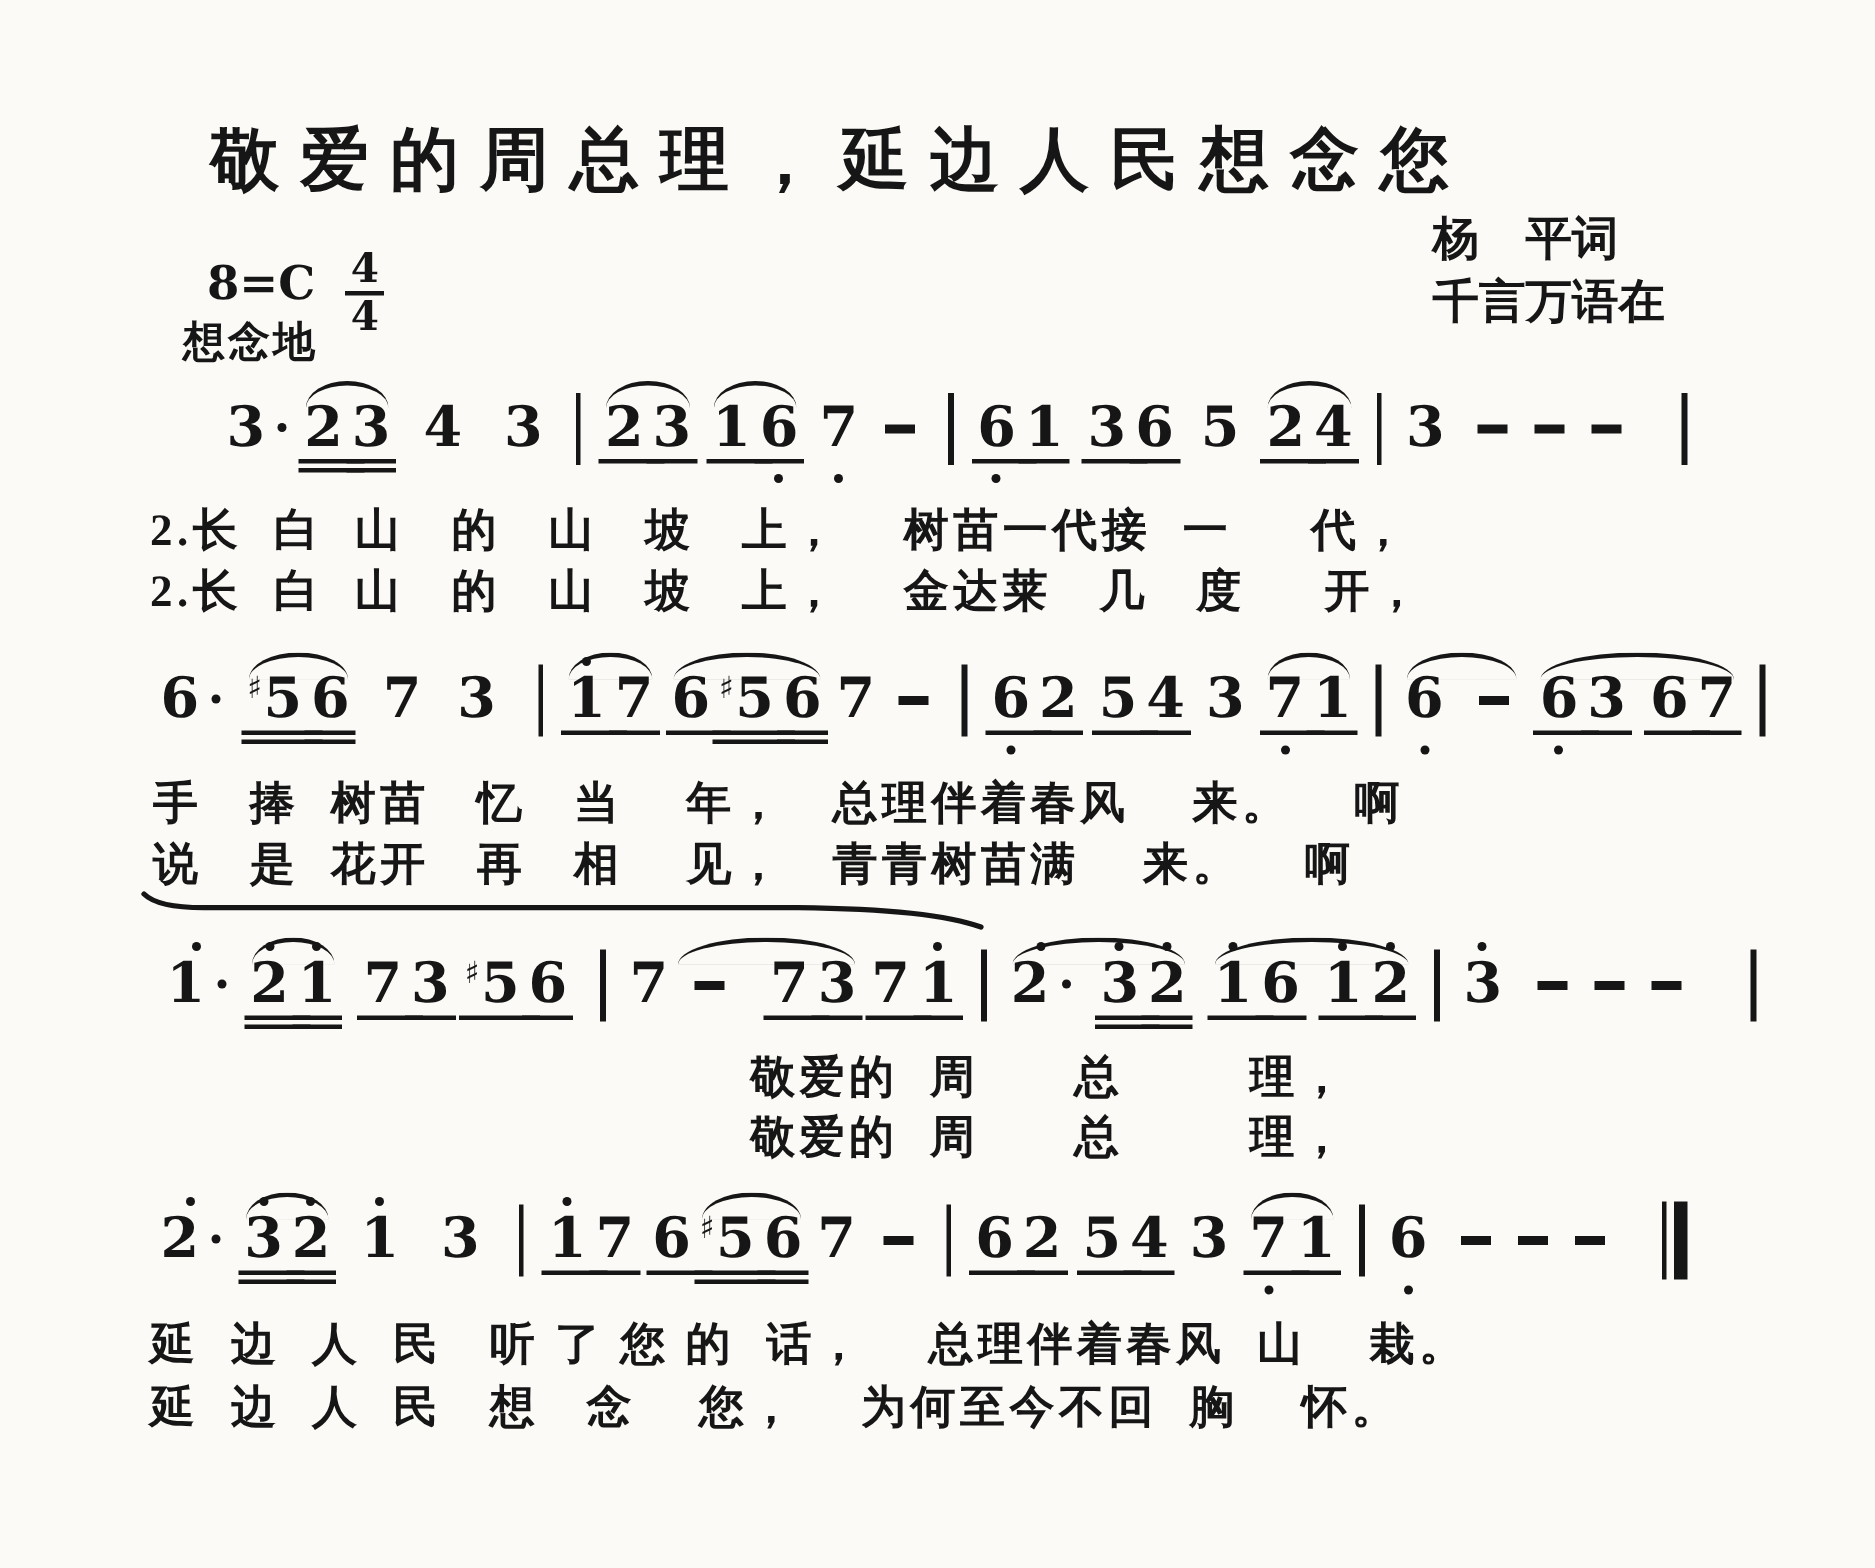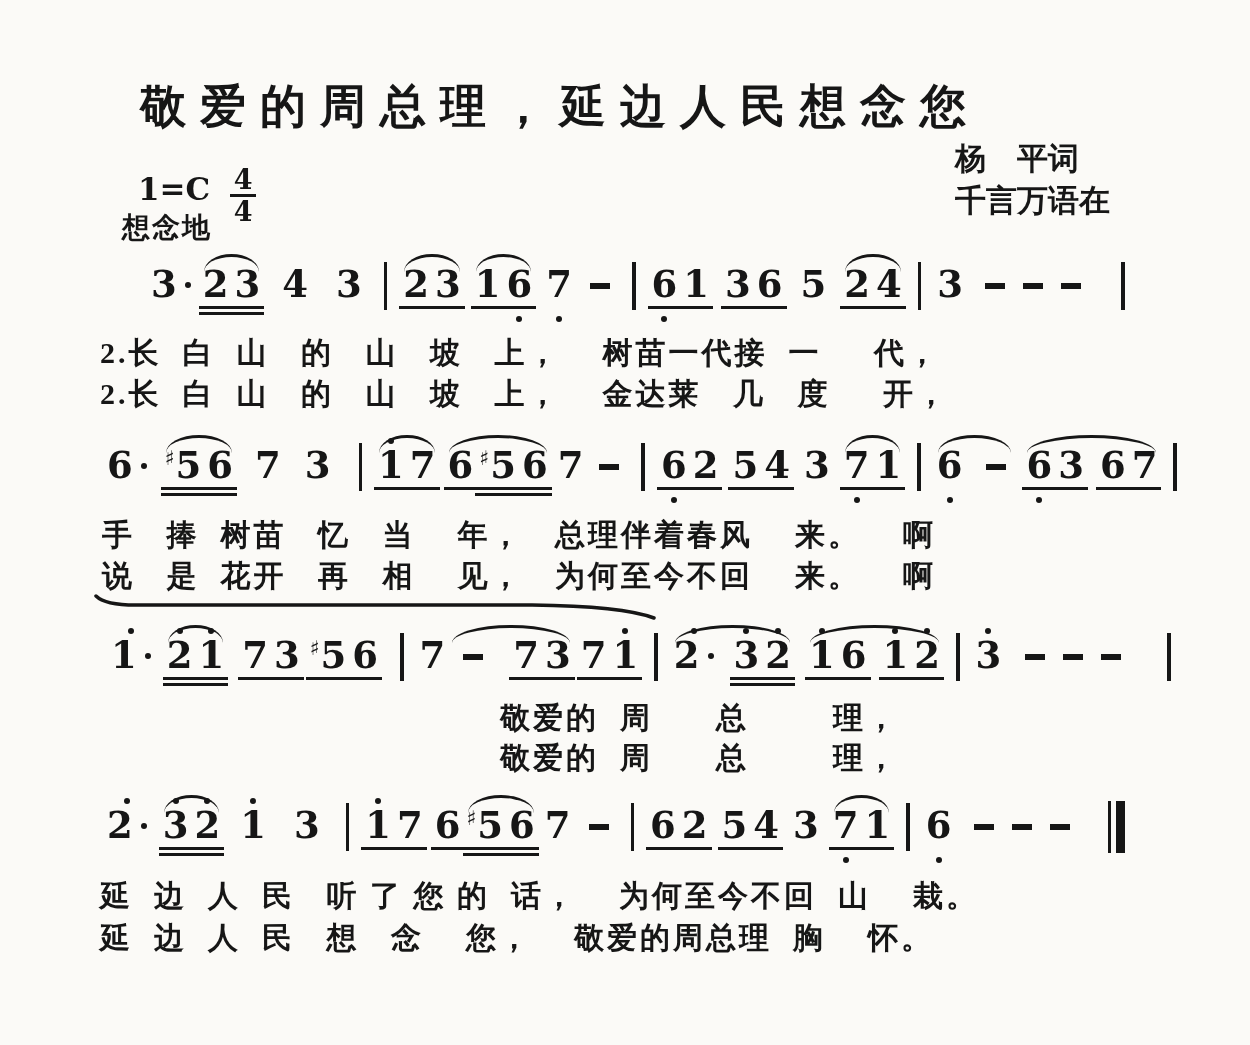--- a/index.html
+++ b/index.html
@@ -80,21 +80,21 @@
 </head>
 <body>
 
 <div class="page">
 
   <div class="title">敬爱的周总理，延边人民想念您</div>
 
   <div class="credits"><span>杨　平词</span><br><span>千言万语在</span></div>
 
   <div class="keysig">
-    <span>1=C</span>
+    <span>8=C</span>
     <span class="meter">
       <span>4</span>
       <span class="mline"></span>
       <span>4</span>
     </span>
   </div>
 
   <div class="expression">想念地</div>
 
   <div class="mrow row1">
@@ -200,21 +200,21 @@
         <span class="note join"><span class="digit">6</span><span class="ul ul1"></span><span class="lodot"></span></span>
         <span class="note"><span class="digit">3</span><span class="ul ul1"></span></span>
         <span class="spacer" style="width: 10px;"></span>
         <span class="note join"><span class="digit">6</span><span class="ul ul1"></span></span>
         <span class="note"><span class="digit">7</span><span class="ul ul1"></span></span>
       </span>
       <span class="bar"></span>
     </div>
 
   <div class="lyric lyr3">手   捧  树苗   忆   当    年，   总理伴着春风    来。    啊</div>
-  <div class="lyric lyr4">说   是  花开   再   相    见，   为何至今不回    来。    啊</div>
+  <div class="lyric lyr4">说   是  花开   再   相    见，   青青树苗满    来。    啊</div>
 
   <svg class="phrasecurve" width="580" height="28" viewBox="0 0 580 28">
     <path d="M4 4 Q 14 14 50 13 L 440 13 Q 530 14 562 26" fill="none" stroke="#161616" stroke-width="3.5" stroke-linecap="round"></path>
   </svg>
 
   <div class="mrow row3">
       <span class="note"><span class="hidot"></span><span class="digit">1</span><span class="augdot"></span></span>
       <span class="spacer" style="width: 10px;"></span>
       <span class="slurgrp">
         <span class="note join"><span class="hidot"></span><span class="digit">2</span><span class="ul ul1"></span><span class="ul ul2"></span></span>
@@ -311,16 +311,16 @@
       <span class="dash"></span>
       <span class="dash"></span>
       <span class="dash"></span>
       <span class="spacer" style="width: 16px;"></span>
       <span class="fbar">
         <span class="thin"></span>
         <span class="thick"></span>
       </span>
     </div>
 
-  <div class="lyric lyr7">延  边  人  民   听 了 您 的  话，    为何至今不回  山    栽。</div>
-  <div class="lyric lyr8">延  边  人  民   想   念    您，    敬爱的周总理  胸    怀。</div>
+  <div class="lyric lyr7">延  边  人  民   听 了 您 的  话，    总理伴着春风  山    栽。</div>
+  <div class="lyric lyr8">延  边  人  民   想   念    您，    为何至今不回  胸    怀。</div>
 
 </div>
 
 </body></html>

